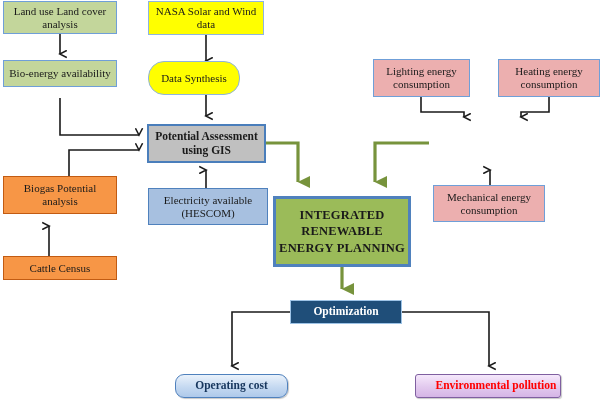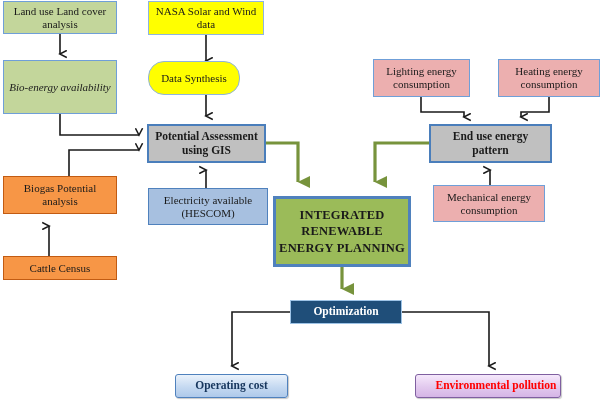--- a/index.html
+++ b/index.html
@@ -65,21 +65,21 @@
   .n-navy{
     background:#1f4e79;
     border:1px solid #9dc3e6;
     color:#ffffff;
     font-weight:bold;
     font-size:11.5px;
   }
   .n-lightblue{
     background:linear-gradient(180deg,#eaf2fb 0%,#c5d9f1 55%,#aec9ea 100%);
     border:1px solid #4f81bd;
-    border-radius:3px;
+    border-radius:9px;
     font-weight:bold;
     font-size:11.5px;
     color:#17365d;
     box-shadow:1px 1px 1px rgba(0,0,0,.22);
   }
   .n-purple{
     background:linear-gradient(180deg,#f5e8fb 0%,#e2c9ee 55%,#d5b5e6 100%);
     border:1px solid #7f5fa0;
     border-radius:3px;
     font-weight:bold;
@@ -144,21 +144,21 @@
       <path d="M429,143 L375,143 L375,182" marker-end="url(#ah-green)"></path>
 
       <path d="M342,267 L342,289" marker-end="url(#ah-green)"></path>
     </g>
   </svg>
 
   <div class="node n-green" style="left:3px;top:1px;width:114px;height:33px;">
     <span>Land use Land cover analysis</span>
   </div>
 
-  <div class="node n-green" style="left:3px;top:60px;width:114px;height:54px;font-style:italic;">
+  <div class="node n-green" style="left:3px;top:60px;width:114px;height:27px;">
     <span>Bio-energy availability</span>
   </div>
 
   <div class="node n-orange" style="left:3px;top:176px;width:114px;height:38px;">
     <span>Biogas Potential analysis</span>
   </div>
 
   <div class="node n-orange" style="left:3px;top:256px;width:114px;height:24px;">
     <span>Cattle Census</span>
   </div>
@@ -180,23 +180,20 @@
   </div>
 
   <div class="node n-pink" style="left:373px;top:59px;width:97px;height:38px;">
     <span>Lighting energy consumption</span>
   </div>
 
   <div class="node n-pink" style="left:498px;top:59px;width:102px;height:38px;">
     <span>Heating energy consumption</span>
   </div>
 
-  <div class="node n-gray" style="left:429px;top:124px;width:123px;height:39px;">
-    <span>End use energy pattern</span>
-  </div>
 
   <div class="node n-pink" style="left:433px;top:185px;width:112px;height:37px;">
     <span>Mechanical energy consumption</span>
   </div>
 
   <div class="node n-bigGreen" style="left:273px;top:196px;width:138px;height:71px;">
     <span>INTEGRATED RENEWABLE ENERGY PLANNING</span>
   </div>
 
   <div class="node n-navy" style="left:290px;top:300px;width:112px;height:24px;">

